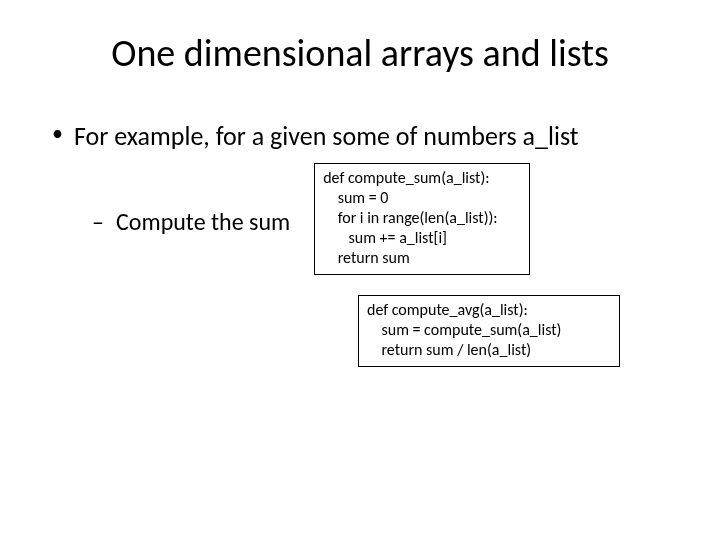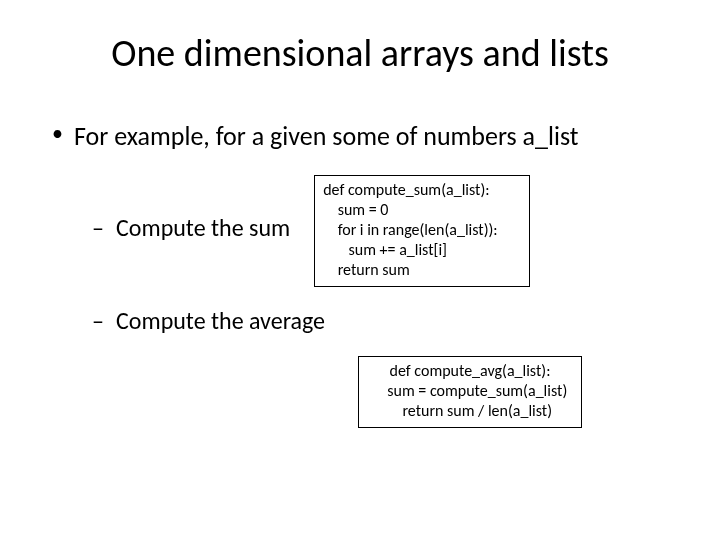--- a/index.html
+++ b/index.html
@@ -66,31 +66,29 @@
       margin-top: 18px;
     }
     .code-box {
       border: 1px solid #000;
       padding: 4px 8px 6px 8px;
       font-family: Calibri, Arial, sans-serif;
       font-size: 16px;
       line-height: 1.25;
       white-space: pre;
       background: #fff;
-      margin-top: 12px;
     }
     .code-box-sum {
       margin-left: 0;
       min-width: 216px;
     }
     .code-box-avg {
       margin-left: 310px;
       margin-top: 20px;
-      width: 224px;
-      text-align: center;
+      width: 262px;
     }
   </style>
 </head>
 <body>
 
 <div class="slide">
   <h1 class="title">One dimensional arrays and lists</h1>
 
   <ul class="bullet-list">
     <li class="bullet-level1">For example, for a given some of numbers a_list</li>
@@ -99,18 +97,17 @@
   <div class="row-sum">
     <div class="bullet-level2">Compute the sum</div>
     <div class="code-box code-box-sum">def compute_sum(a_list):
     sum = 0
     for i in range(len(a_list)):
        sum += a_list[i]
     return sum</div>
   </div>
 
   <div class="row-avg">
-    <div class="bullet-level2">Compute the average</div>
     <div class="code-box code-box-avg">def compute_avg(a_list):
     sum = compute_sum(a_list)
     return sum / len(a_list)</div>
   </div>
 </div>
 
 </body></html>

